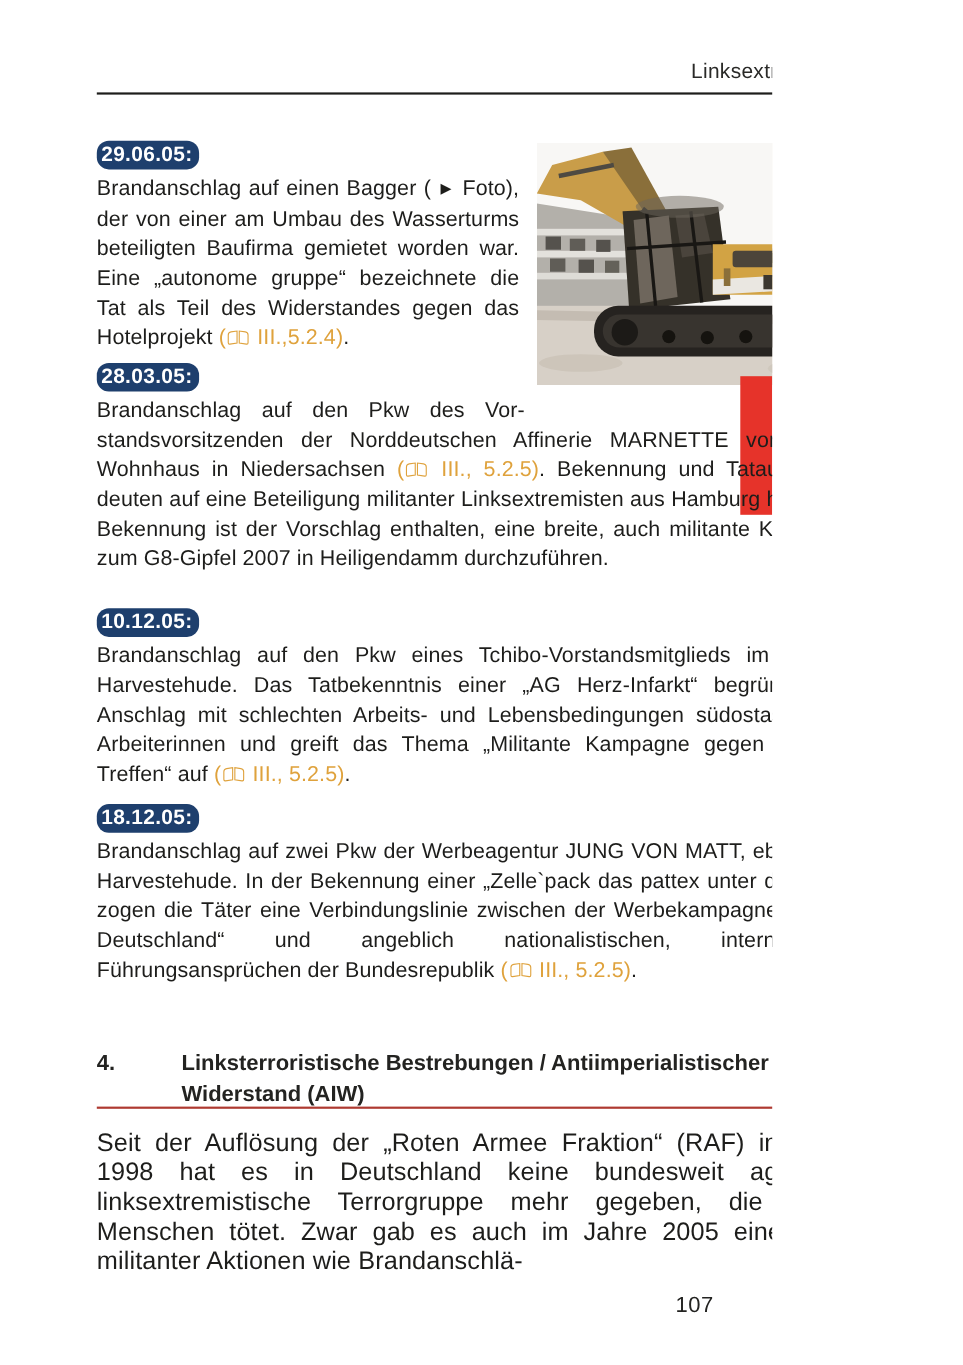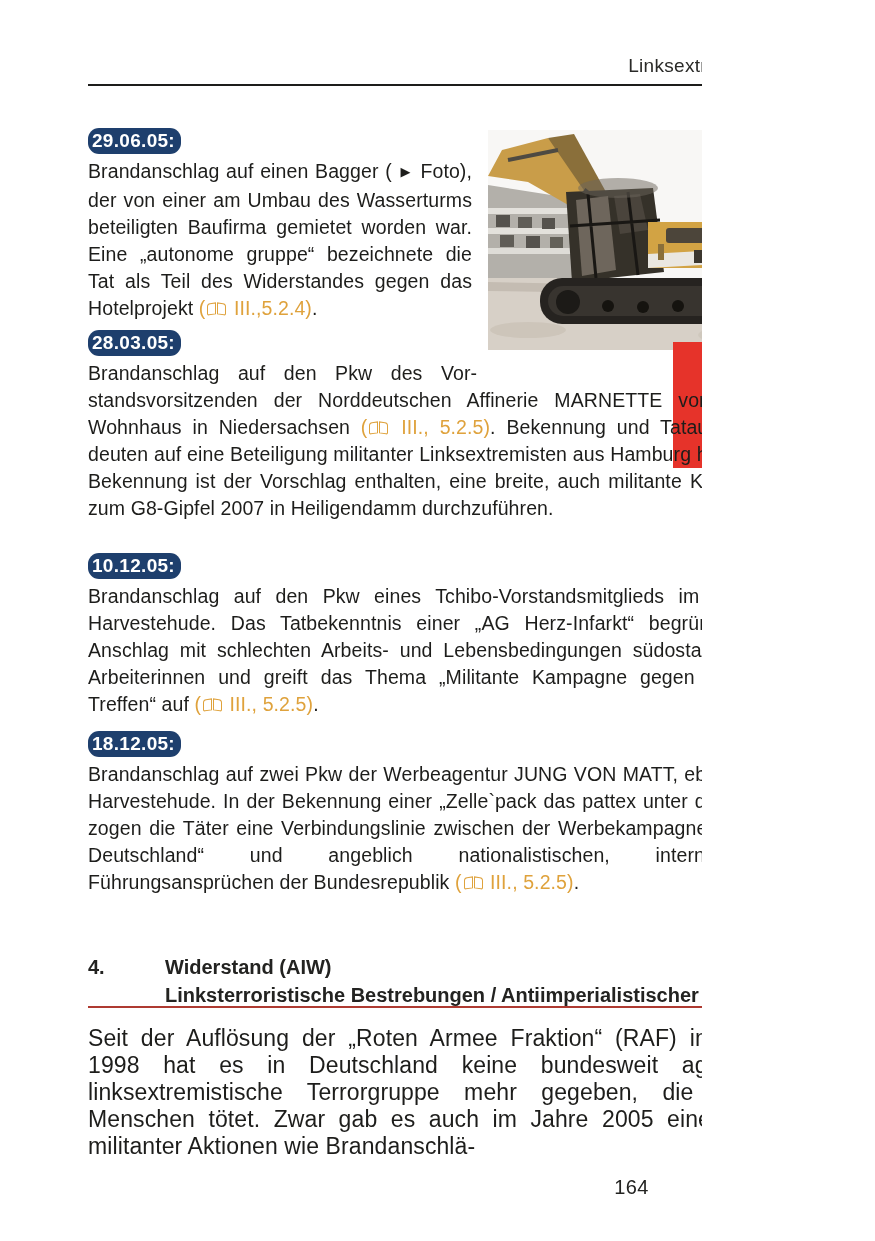--- a/index.html
+++ b/index.html
@@ -170,23 +170,23 @@
   <div class="entry e4">
     <div class="date-label">
       <span>18.12.05:</span>
     </div>
     <p><span class="b">Brandanschlag</span><span> auf </span><span class="b">zwei Pkw der Werbeagentur JUNG VON MATT</span><span>, ebenfalls in Harvestehude. In der Bekennung einer „Zelle`pack das pattex unter den tank´“ zogen die Täter eine Verbindungslinie zwi­schen der Werbekampagne „Du bist Deutschland“ und angeblich nati­onalistischen, internationalen Führungsansprüchen der Bundesrepublik </span><span class="ref">(</span><span class="book-icon"></span><span class="ref"> III., 5.2.5)</span><span>.</span></p>
   </div>
 
   <div class="section-heading">
     <div class="section-number">4.</div>
     <div class="section-title">
+      <div>Linksterroristische Bestrebungen / Antiimperialistischer</div>
       <div>Widerstand (AIW)</div>
-      <div>Linksterroristische Bestrebungen / Antiimperialistischer</div>
     </div>
   </div>
   <div class="heading-rule"></div>
 
   <p class="closing-paragraph">Seit der Auflösung der „Roten Armee Fraktion“ (RAF) im Jahre 1998 hat es in Deutschland keine bundesweit agierende linksextremistische Terrorgruppe mehr gegeben, die gezielt Menschen tötet. Zwar gab es auch im Jahre 2005 eine Reihe militanter Aktionen wie Brandanschlä-</p>
 
-  <div class="page-number">164</div>
+  <div class="page-number">107</div>
 
 </div>
 
 </body></html>

